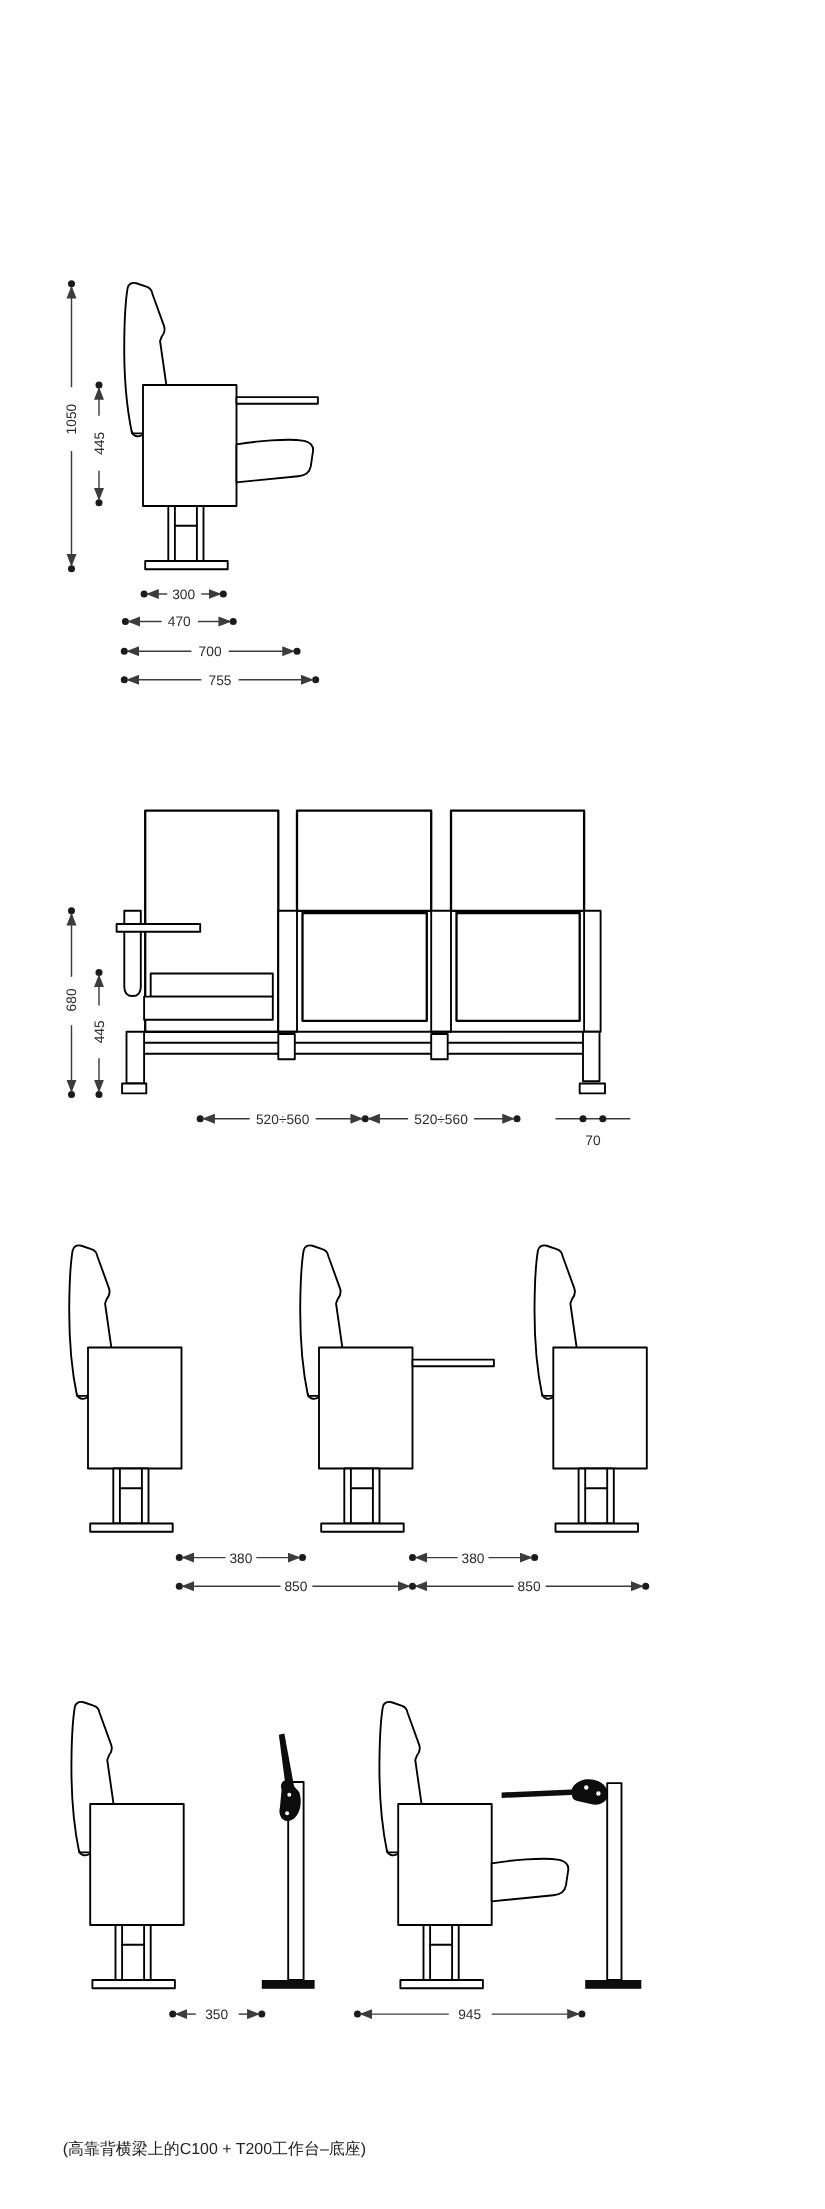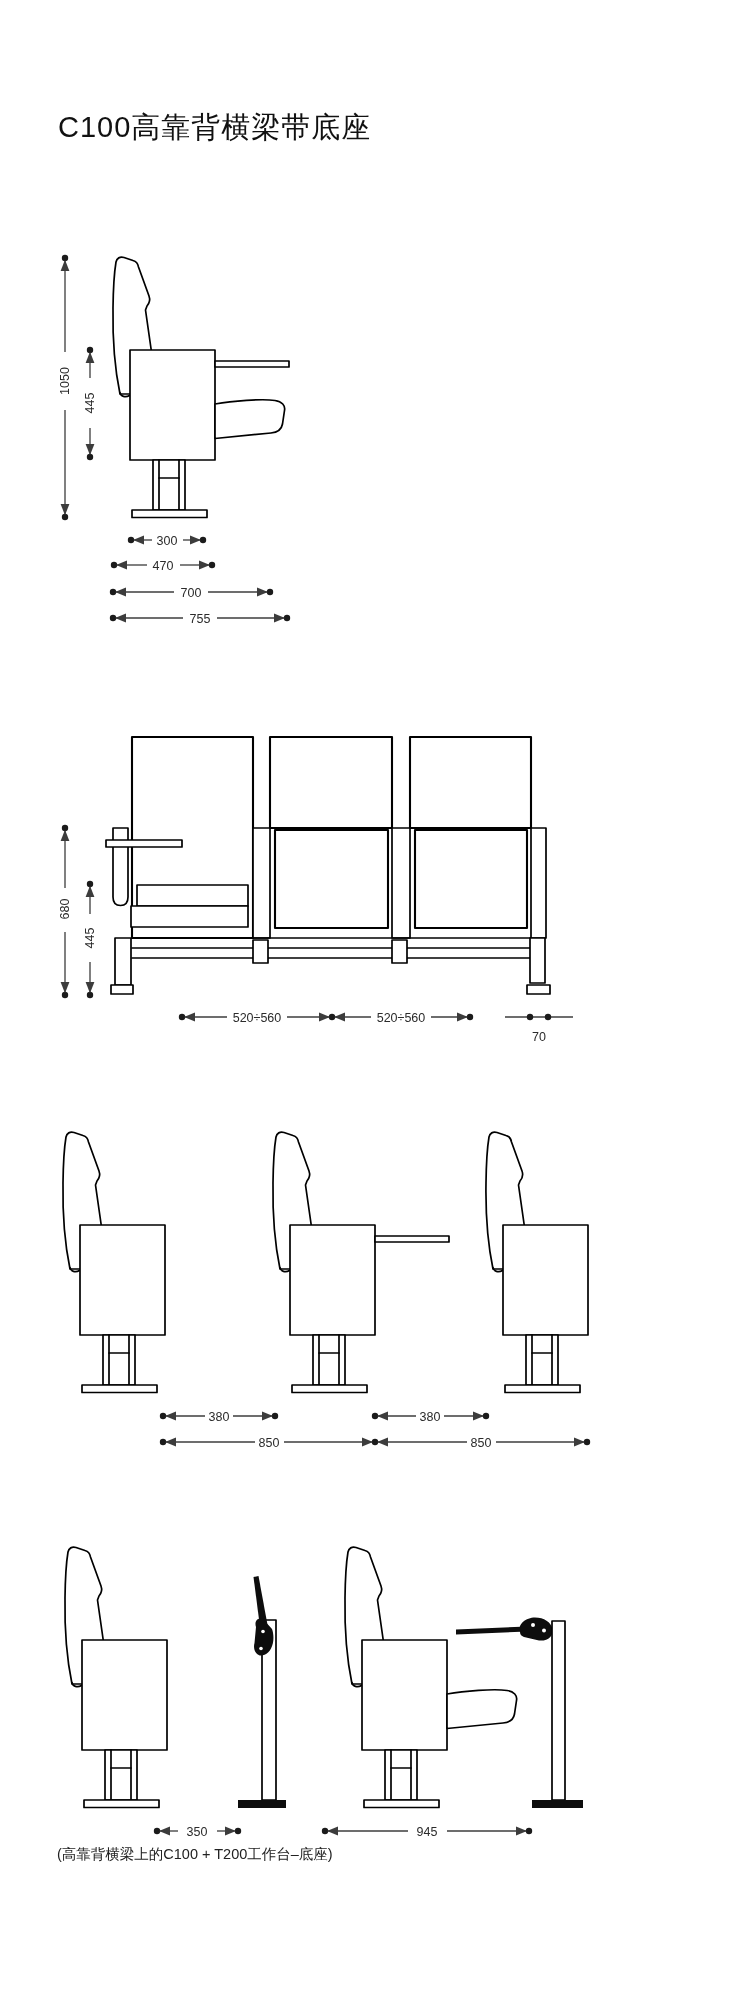--- a/index.html
+++ b/index.html
@@ -1,37 +1,36 @@
 <!DOCTYPE html>
 <html><head>
 <meta charset="utf-8">
 <style>
   html,body{margin:0;padding:0;background:#ffffff;}
   body{width:750px;height:2008px;position:relative;overflow:hidden;
        font-family:"Liberation Sans",sans-serif;}
   .page{position:absolute;inset:0;background:#fff;}
   .title{position:absolute;left:58px;top:108px;font-size:29px;letter-spacing:1px;
          color:#111;font-weight:500;white-space:nowrap;}
-  .caption{position:absolute;left:57px;top:1845px;font-size:14.5px;color:#222;
+  .caption{position:absolute;left:57px;top:1944px;font-size:14.5px;color:#222;
            white-space:nowrap;}
   svg{position:absolute;left:0;top:0;}
   .ln{fill:none;stroke:#000;stroke-width:1.7;stroke-linejoin:round;stroke-linecap:round;}
   .wfill{fill:#fff;stroke:#000;stroke-width:1.7;stroke-linejoin:round;}
   .wfill2{fill:#fff;stroke:#000;stroke-width:2.1;stroke-linejoin:round;}
   .solid{fill:#0d0d0d;stroke:none;}
   .dimln{stroke:#3c3c3c;stroke-width:1.3;fill:none;}
   .dimdot{fill:#1b1b1b;stroke:none;}
   .dimtxt{font-family:"Liberation Sans",sans-serif;font-size:12.5px;fill:#2b2b2b;}
 </style>
 </head>
 <body>
 
 <div class="page">
 
-  <div class="title">C100高靠背横梁带底座</div>
 
   <svg width="750" height="2008" viewBox="0 0 750 2008">
 
     <defs>
       <marker id="arw" markerWidth="9" markerHeight="7" refX="8" refY="3.5" orient="auto">
         <path d="M0,0 L9,3.5 L0,7 Z" fill="#3c3c3c"></path>
       </marker>
 
       <g id="chair-side-base">
         <path class="wfill" d="M -10,44 C -15,20 -17.5,-12 -17,-42

